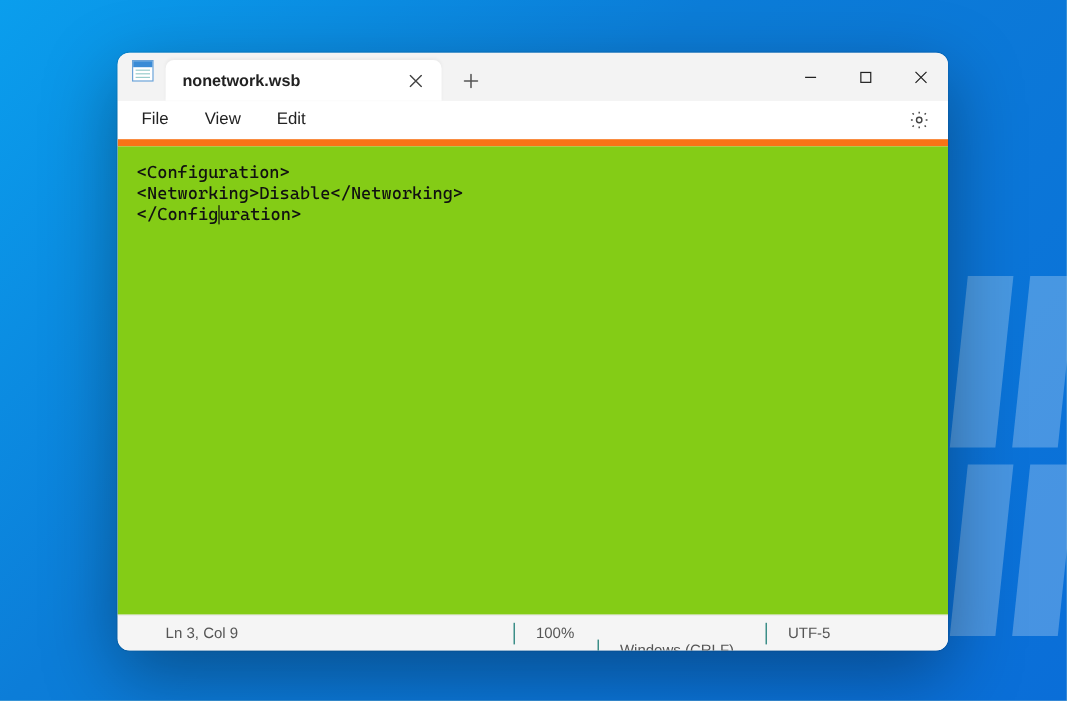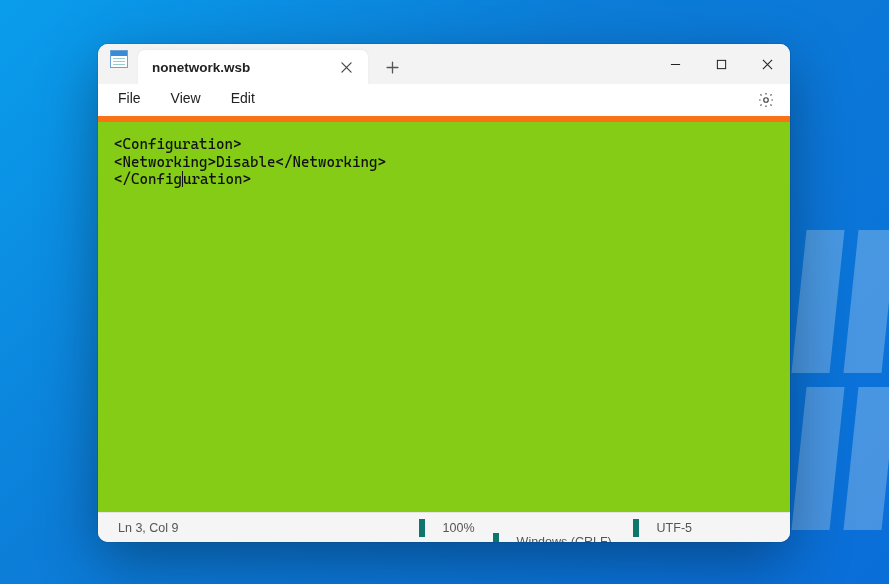--- a/index.html
+++ b/index.html
@@ -143,23 +143,23 @@
     border-top: 1px solid #e5e5e5;
     display: flex; align-items: center;
     font-size: 12.5px;
     color: #555;
     padding-left: 20px;
   }
   .status-cell {
     padding: 0 18px;
     height: 18px;
     display: flex; align-items: center;
-    border-left: 6px solid #0f766e;
-  }
-  .status-cell.first { border-left: none; padding-left: 0; flex: 1; }
+    border-left: 1px solid #0f766e;
+  }
+  .status-cell.first { border-left: none; padding-left: 0; flex: 1; margin-left: 20px; }
   .status-cell.zoom { min-width: 70px; }
   .status-cell.eol { min-width: 140px; margin-top: 28px; }
   .status-cell.enc { min-width: 70px; }
   .status-trail { width: 80px; }
 </style>
 </head>
 <body>
 
 <div class="bg-bars">
     <div></div>

